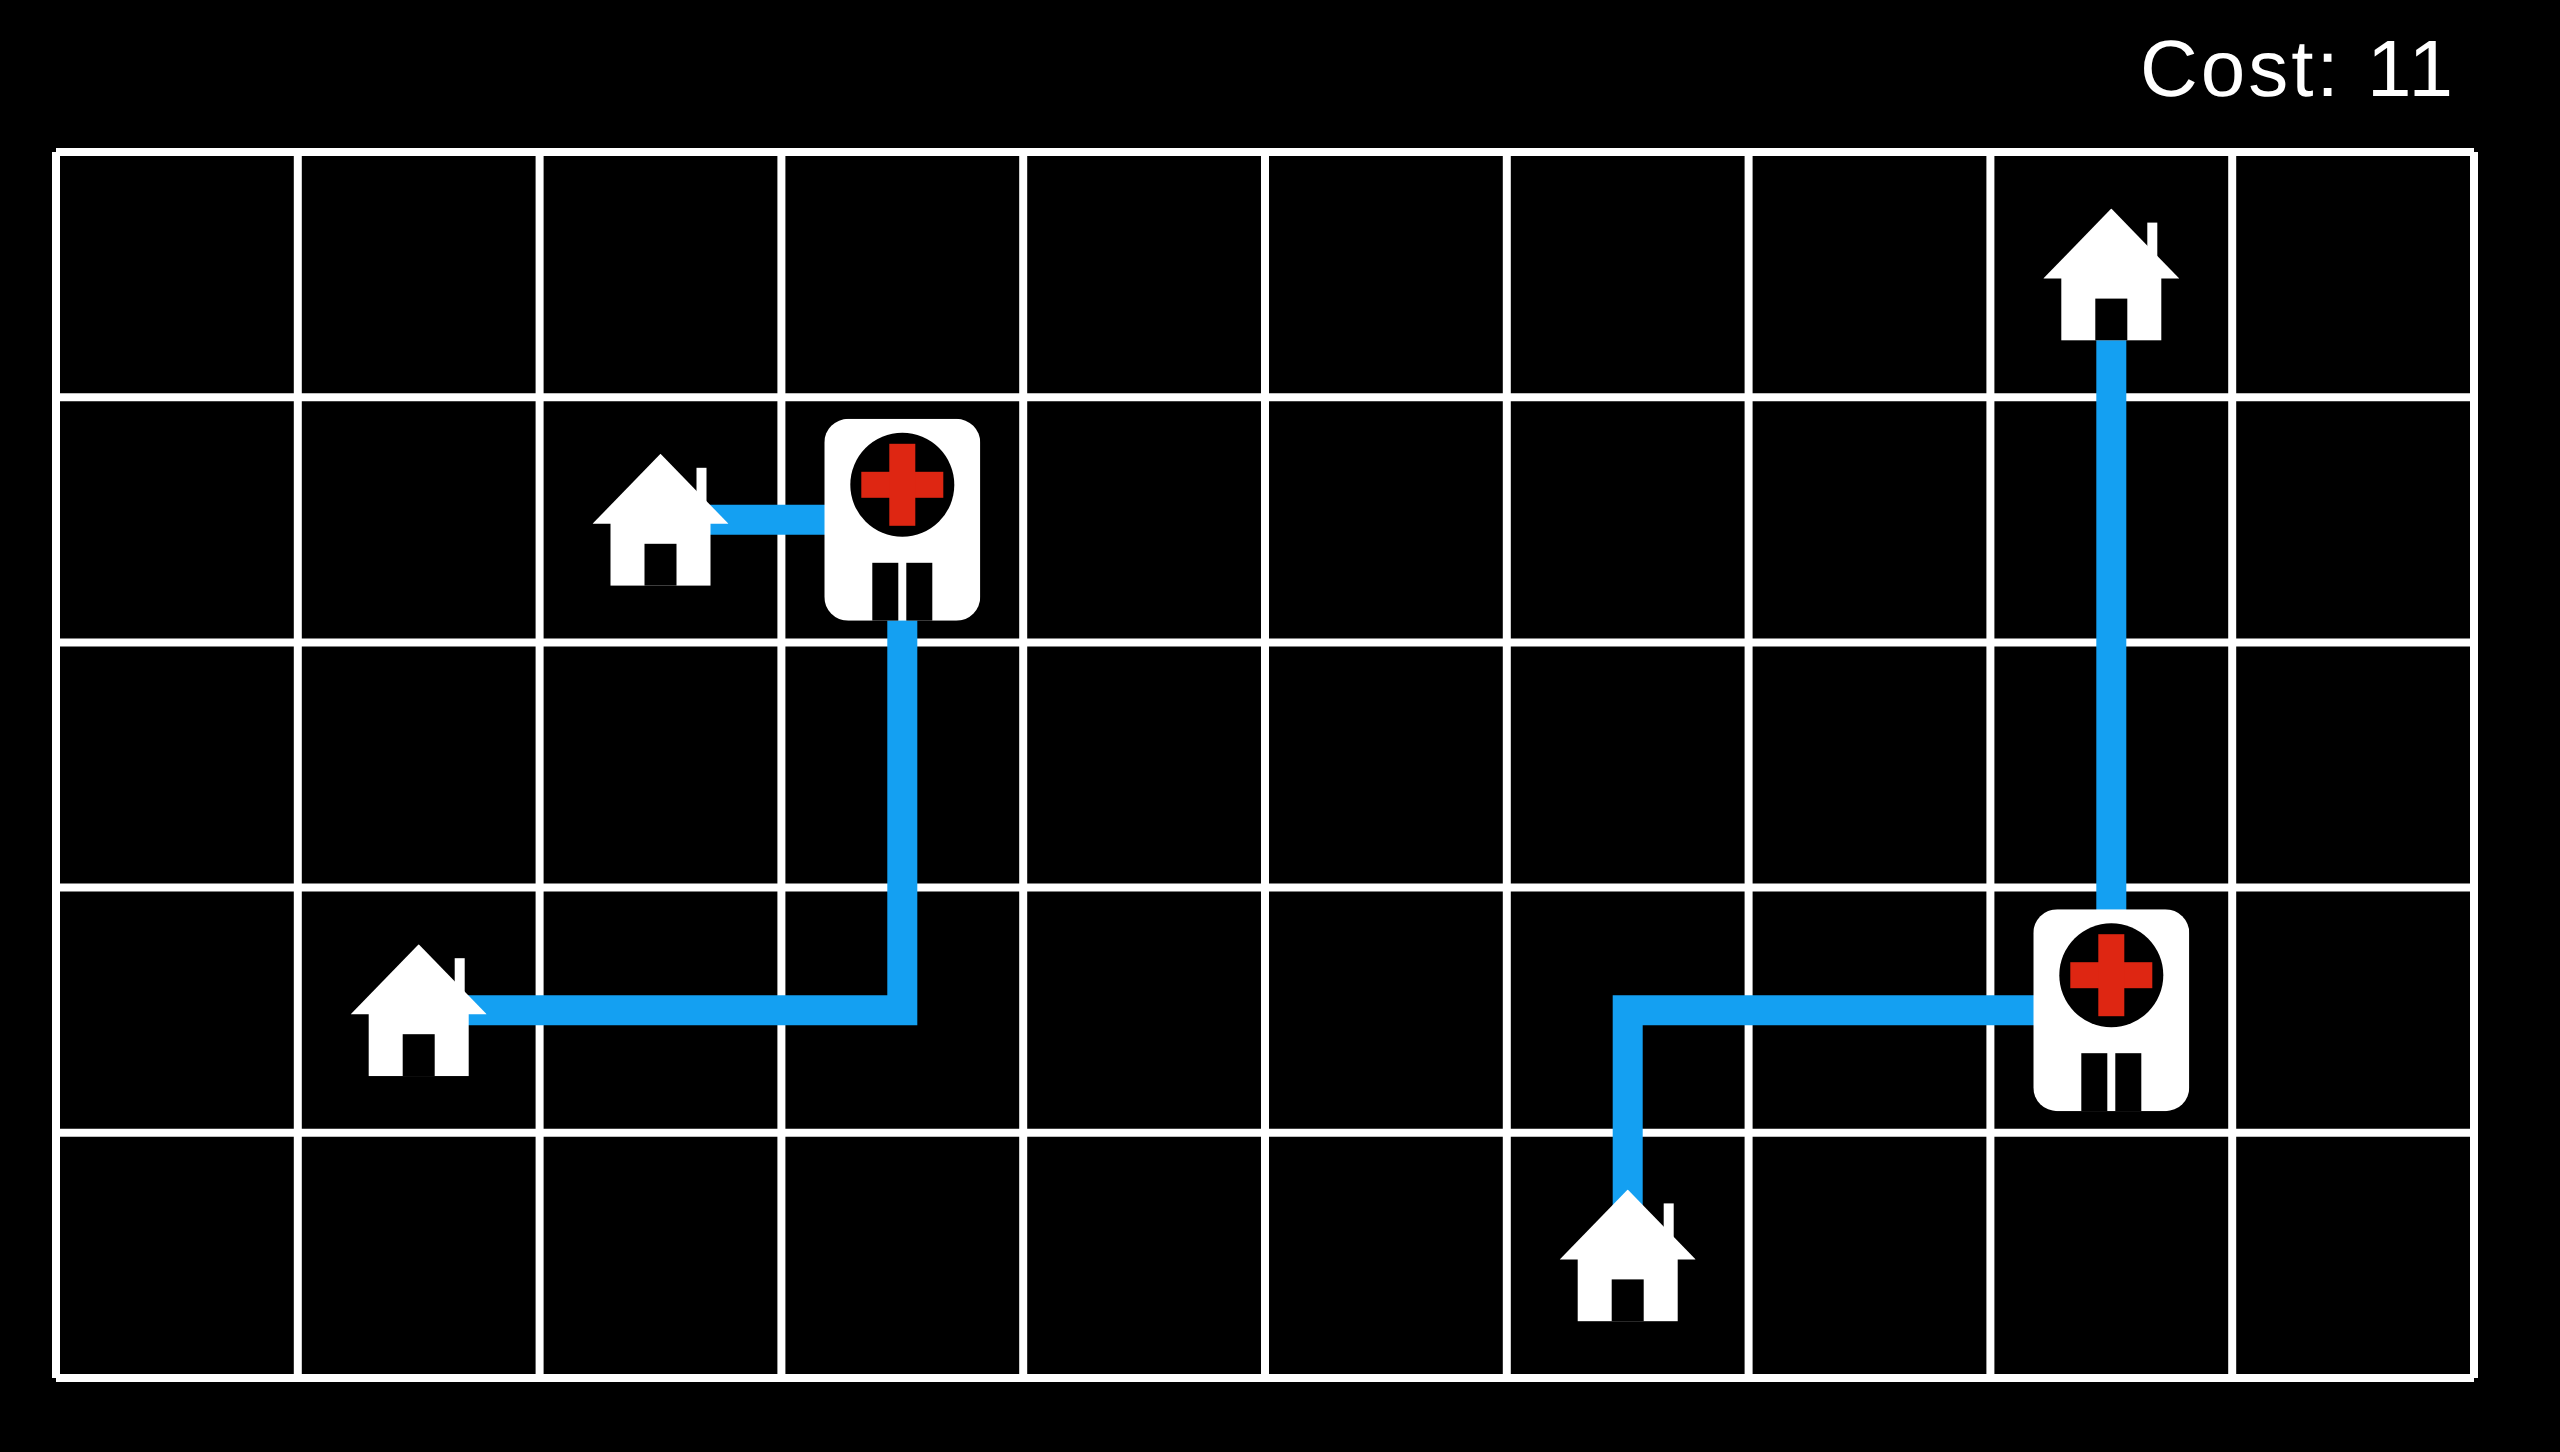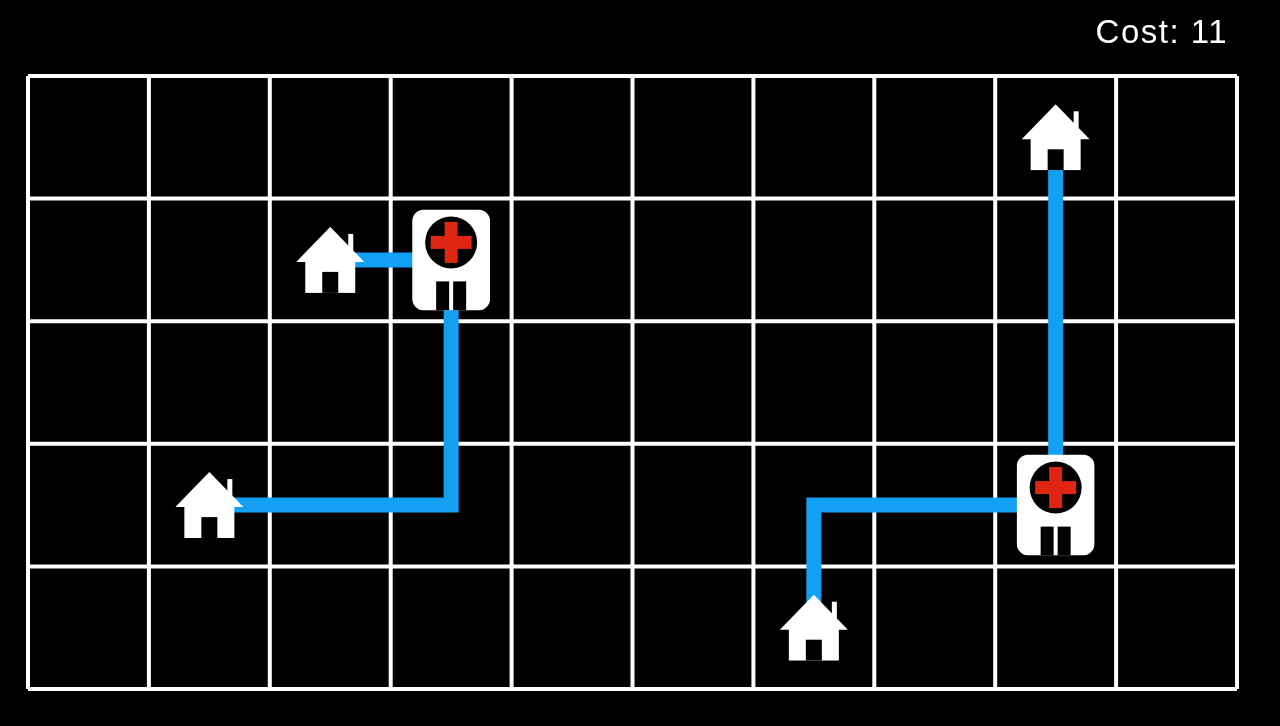--- a/index.html
+++ b/index.html
@@ -6,21 +6,21 @@
     --bg:#000000; --grid:#ffffff; --route:#14A0F2; --icon:#ffffff; --cross:#DE2612; --door:#000000;
   }
   html,body{margin:0;padding:0;background:#000;}
   .stage{
     position:relative;width:1280px;height:726px;overflow:hidden;
     background:var(--bg);
     font-family:"Liberation Sans", sans-serif;
   }
   .cost{
     position:absolute;top:13px;right:52px;
-    font-size:33px;font-weight:300;letter-spacing:1.5px;
+    font-size:40px;font-weight:300;letter-spacing:1.5px;
     color:#fff;white-space:pre;
   }
   svg.board{position:absolute;left:0;top:0;}
   #grid-layer line{stroke:var(--grid);}
   #route-layer polyline{stroke:var(--route);stroke-width:15;fill:none;stroke-linecap:butt;stroke-linejoin:miter;}
 </style>
 </head>
 <body>
 
 <div class="stage">

